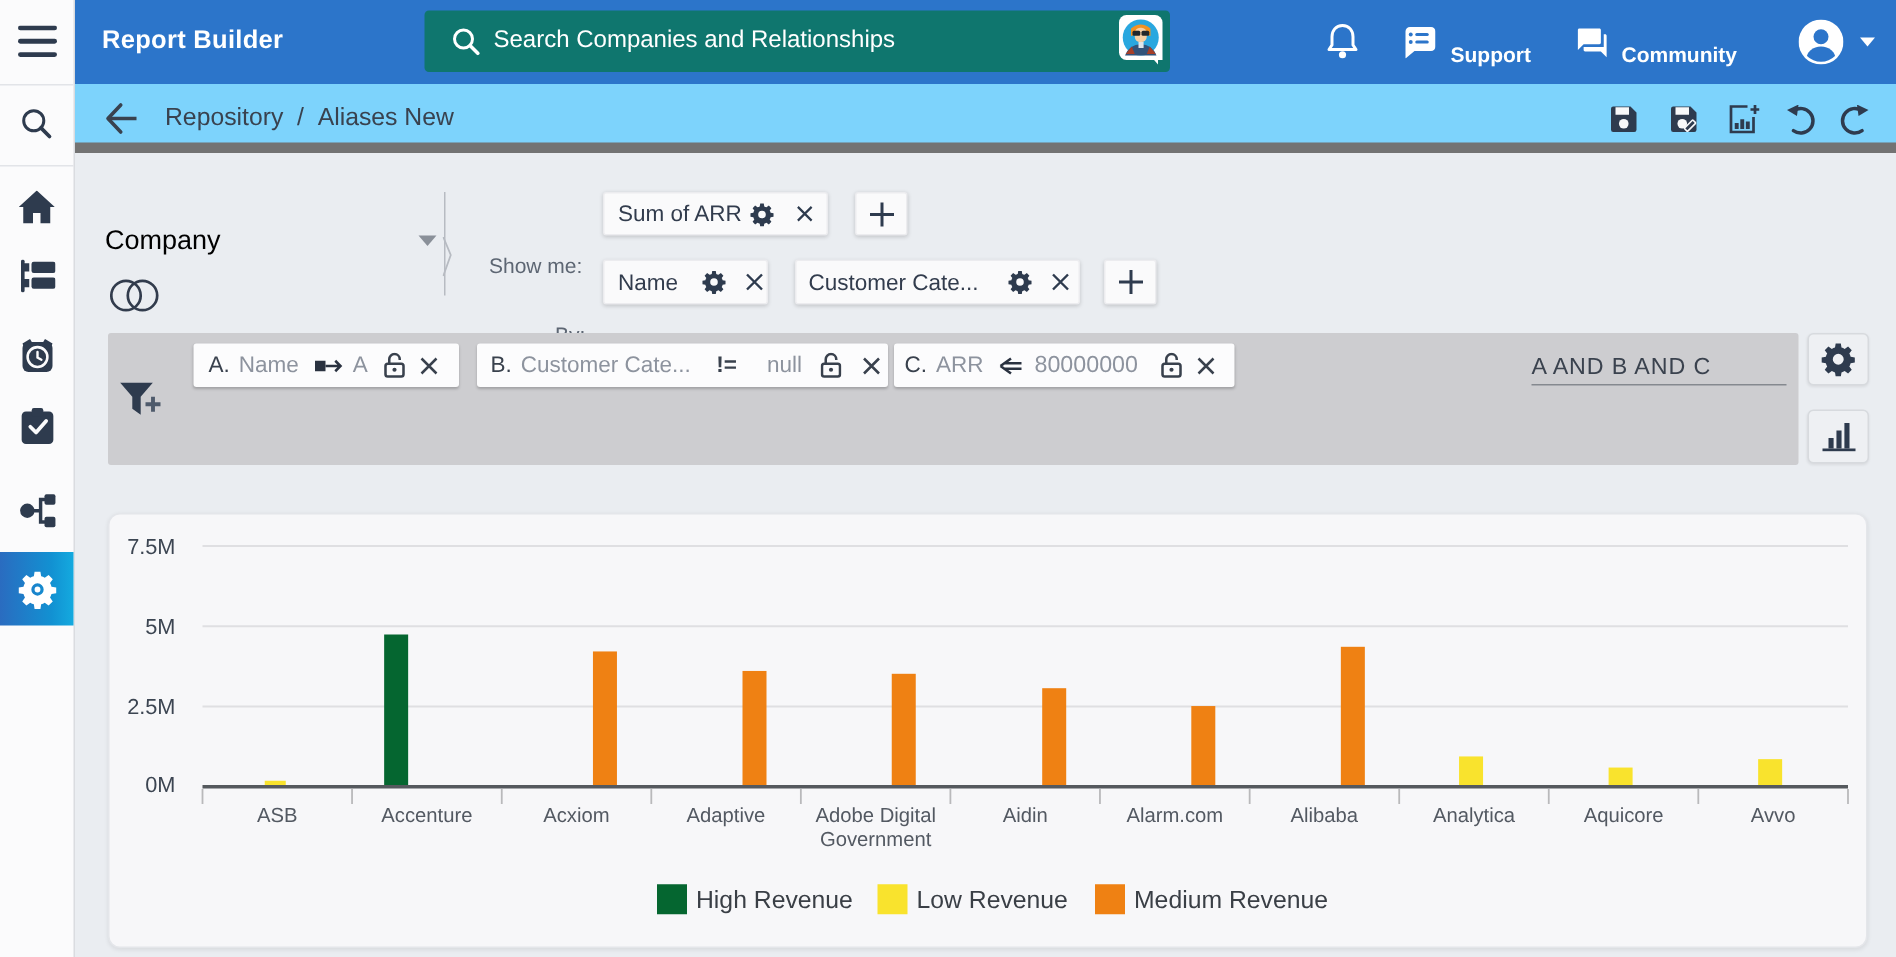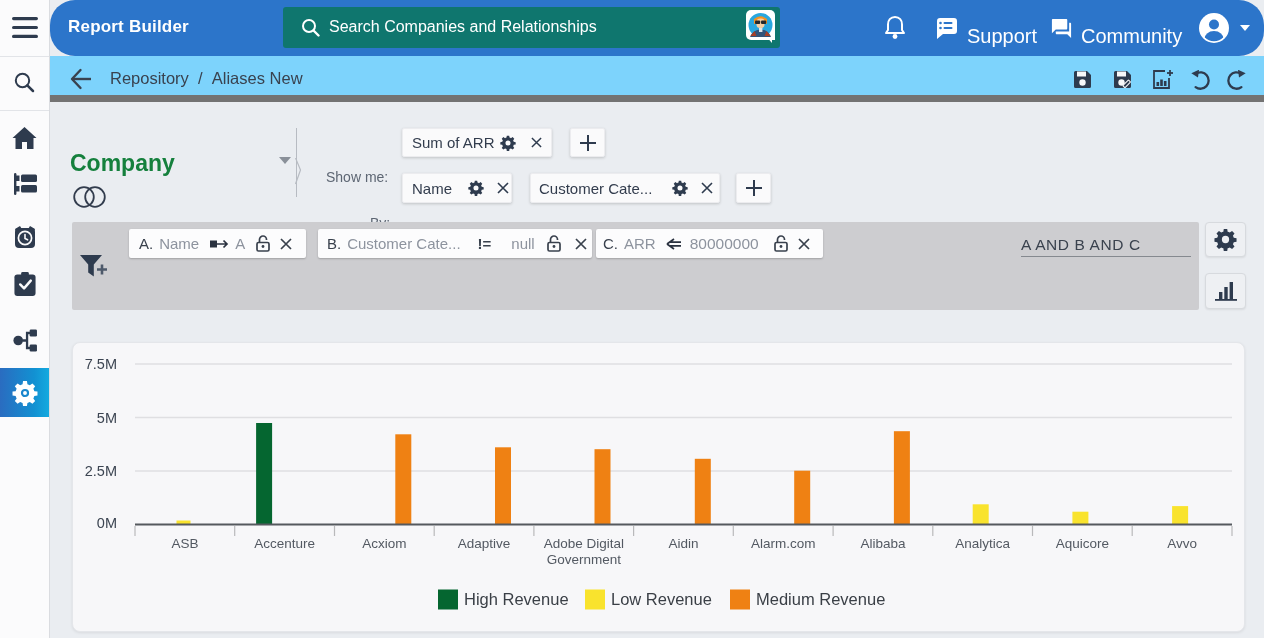--- a/index.html
+++ b/index.html
@@ -1,34 +1,34 @@
 <!DOCTYPE html>
 <html><head>
 <meta charset="utf-8">
 <style>
   * { margin:0; padding:0; box-sizing:border-box; }
   html,body { width:1264px; height:638px; overflow:hidden; }
   body { font-family:"Liberation Sans", sans-serif; background:#eaedf1; position:relative; }
   .abs { position:absolute; }
   
-  #header { position:absolute; left:50px; top:0; width:1214px; height:56px; background:#2c75ca;border-radius:25px; }
+  #header { position:absolute; left:50px; top:0; width:1214px; height:56px; background:#2c75ca; }
   #title { position:absolute; left:18px; top:17px; color:#fff; font-size:17px; font-weight:700; letter-spacing:.2px; }
   #searchbox { position:absolute; left:233px; top:7px; width:497px; height:41px; background:#0f766e; border-radius:3px; }
   #searchtext { position:absolute; left:46px; top:11px; color:#fff; font-size:16px; }
   #avatarchip { position:absolute; left:463px; top:3px; width:29px; height:30px; background:#fff; border-radius:5px 5px 0 5px; }
-  .hitem { position:absolute; top:0; height:72px; display:flex; align-items:center; color:#fff; font-size:20px; }
+  .hitem { position:absolute; top:0; height:72px; display:flex; align-items:center; color:#fff; font-size:14px;font-weight:bold; }
   
   #crumbbar { position:absolute; left:50px; top:56px; width:1214px; height:46px; background:#7dd3fc; border-bottom:7px solid #737373; }
   #crumbtext { position:absolute; left:60px; top:13px; font-size:16.5px; color:#39424f; }
   
   #sidebar { position:absolute; left:0; top:0; width:50px; height:638px; background:#fbfbfc; border-right:1px solid #dadce0; }
   .sideline { position:absolute; left:0; width:49px; height:1px; background:#e2e4e8; }
   #seltile { position:absolute; left:0; top:368px; width:49px; height:49px; background:linear-gradient(90deg,#2a6cc0 0%,#1291d2 70%,#14aadf 100%); display:flex; align-items:center; justify-content:center; }
   
-  #companylbl { position:absolute; left:70px; top:150px; font-size:23px; color:#15803d;font-weight:bold; }
+  #companylbl { position:absolute; left:70px; top:150px; font-size:18px; color:#000000; }
   #compcaret { position:absolute; left:279px; top:157px; width:0; height:0; border-left:6px solid transparent; border-right:6px solid transparent; border-top:7px solid #8a9099; }
   #vdivider { position:absolute; left:296px; top:128px; width:1px; height:69px; background:#b7bbc2; }
   .rowlbl { position:absolute; font-size:14px; color:#5d6673;margin-top:33px; }
   .chip { position:absolute; background:#fafafb; border:1px solid #ececef; border-radius:2px; box-shadow:0 1px 3px rgba(0,0,0,.18); display:flex; align-items:center; font-size:15.5px; color:#323c4d; white-space:nowrap; }
   .fchip { white-space:nowrap; }
   .plusbtn { position:absolute; background:#fafafb; border:1px solid #ececef; border-radius:2px; box-shadow:0 1px 3px rgba(0,0,0,.18); display:flex; align-items:center; justify-content:center; }
   
   #filterbar { position:absolute; left:72px; top:222px; width:1127px; height:88px; background:#cdcdd0; border-radius:2px; }
   .fchip { position:absolute; top:7px; height:29px; background:#fcfcfd; border-radius:2px; box-shadow:0 1px 2px rgba(0,0,0,.22); display:flex; align-items:center; font-size:15px; }
   .fdark { color:#39414d; }

